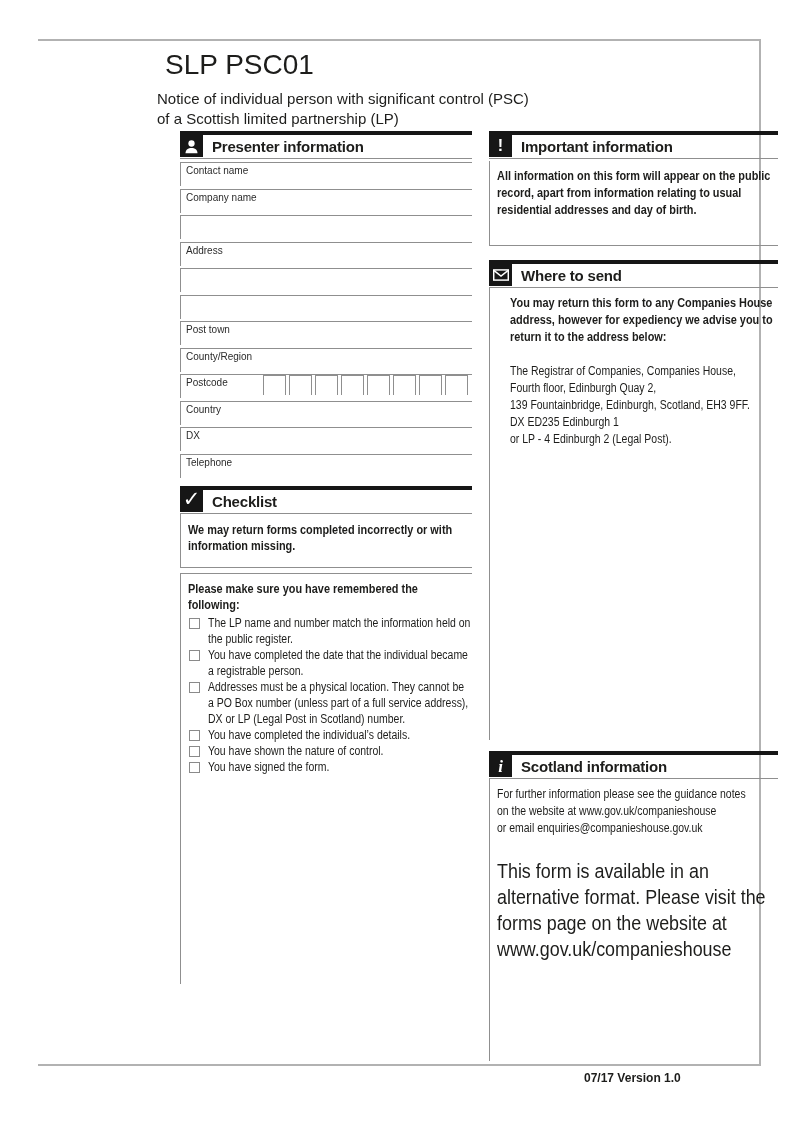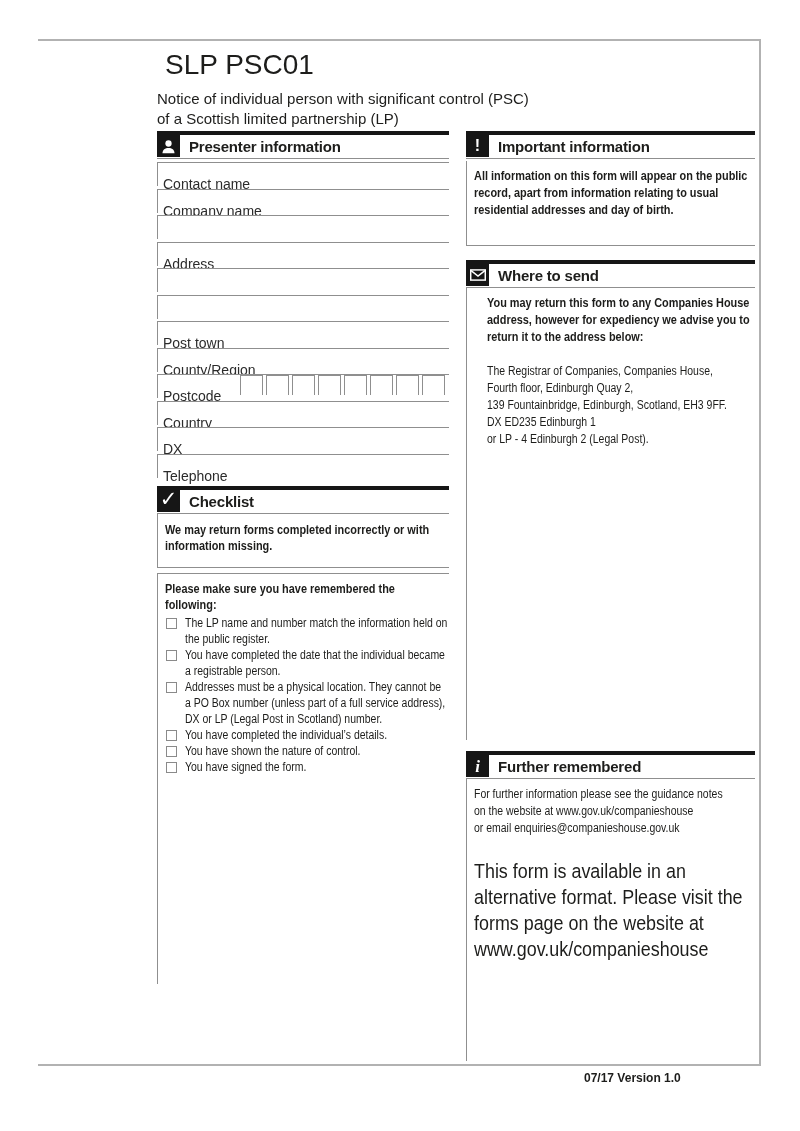--- a/index.html
+++ b/index.html
@@ -10,21 +10,21 @@
   }
   .rule { position:absolute; background:#b2b2b2; }
   .rule-top    { left:38px; top:39px;  width:722px; height:2px; }
   .rule-right  { left:759px; top:39px; width:2px;  height:1027px; }
   .rule-bottom { left:38px; top:1064px; width:722px; height:2px; }
 
   .masthead { position:absolute; left:157px; top:42px; }
   .form-code { font-size:28px; font-weight:normal; margin:8px; line-height:1.1; }
   .subtitle { margin-top:7px; font-size:15px; line-height:1.38; }
 
-  .col { position:absolute; top:131px; }
+  .col { position:absolute; top:131px;margin-left:23px; }
   .col-left  { left:157px; width:292px; }
   .col-right { left:466px; width:289px; }
 
   .sec-head {
     border-top:4px solid #161616; border-bottom:1.5px solid #8f8f8f;
     height:28px; box-sizing:border-box; display:flex; align-items:flex-start;
   }
   .icon-box {
     width:23px; height:22px; background:#161616; color:#fff; flex:0 0 auto;
     display:flex; align-items:center; justify-content:center; overflow:visible;
@@ -34,21 +34,21 @@
   
   .cond { width:114.5%; transform:scaleX(0.873); transform-origin:left top; }
 
   .box { border-left:1.5px solid #8f8f8f; box-sizing:border-box; }
   .desc-box { margin-top:2px; min-height:81px; border-bottom:1.5px solid #8f8f8f;
               padding:6px 3px 6px 7px; font-size:12px; line-height:17px; }
 
   .fields { margin-top:3px; }
   .field { position:relative; border-top:1.5px solid #8f8f8f; border-left:1.5px solid #8f8f8f;
            height:24px; margin-bottom:2.5px; box-sizing:border-box; background:#fff; }
-  .flabel { position:absolute; left:5px; top:13px; font-size:14px; color:#2b2b2b; }
+  .flabel { position:absolute; left:5px; top:2px; font-size:10px; color:#2b2b2b; }
   .pc-cells { position:absolute; left:82px; top:0; display:flex; gap:3px; }
   .pc-cell { width:23px; height:20px; box-sizing:border-box;
              border:1.5px solid #8f8f8f; border-bottom:none; }
 
   .checklist-head { margin-top:8px; }
   .warn-box { border-bottom:1.5px solid #8f8f8f; height:54px; padding:8px 3px 0 7px;
               font-weight:bold; font-size:12.5px; line-height:16px; }
   .cl-main { margin-top:5px; border-top:1.5px solid #8f8f8f; height:411px; padding:7px 1px 0 7px; }
   .cl-intro { font-weight:bold; font-size:12.5px; line-height:16px; margin-bottom:2px; }
   .cl-item { display:flex; align-items:flex-start; }
@@ -232,21 +232,21 @@
       <div>139 Fountainbridge, Edinburgh, Scotland, EH3 9FF.</div>
       <div>DX ED235 Edinburgh 1</div>
       <div>or LP - 4 Edinburgh 2 (Legal Post).</div>
     </div>
   </div>
 
   <div class="sec-head fi-head">
     <div class="icon-box">
       <span class="glyph-i">i</span>
     </div>
-    <div class="sec-title">Further remembered</div>
+    <div class="sec-title">Scotland information</div>
   </div>
 
   <div class="box fi-box">
     <div class="cond fi-lines">
       <div>For further information please see the guidance notes</div>
       <div>on the website at www.gov.uk/companieshouse</div>
       <div>or email enquiries@companieshouse.gov.uk</div>
     </div>
     <div class="cond fi-alt">This form is available in an alternative format. Please visit the forms page on the website at www.gov.uk/companieshouse</div>
   </div>

